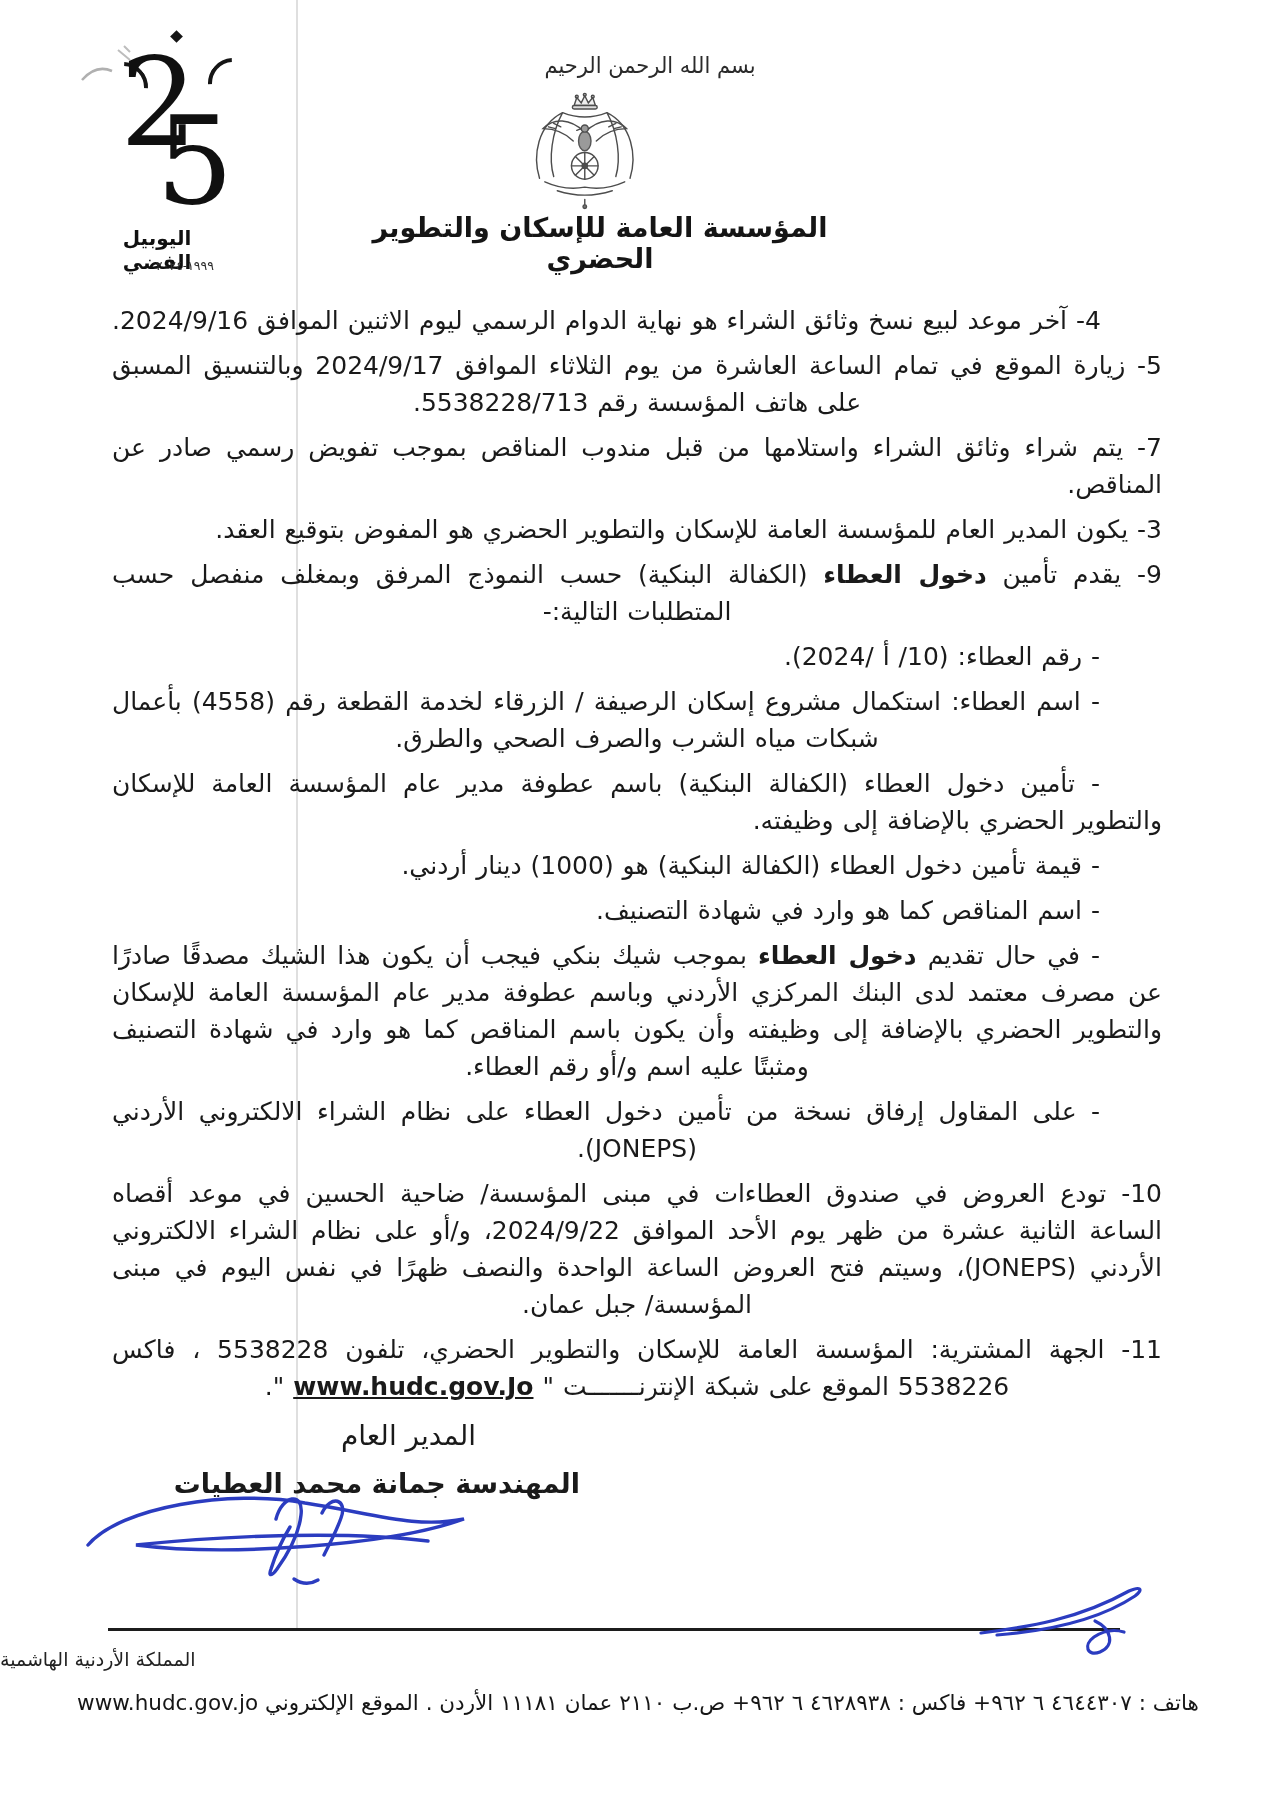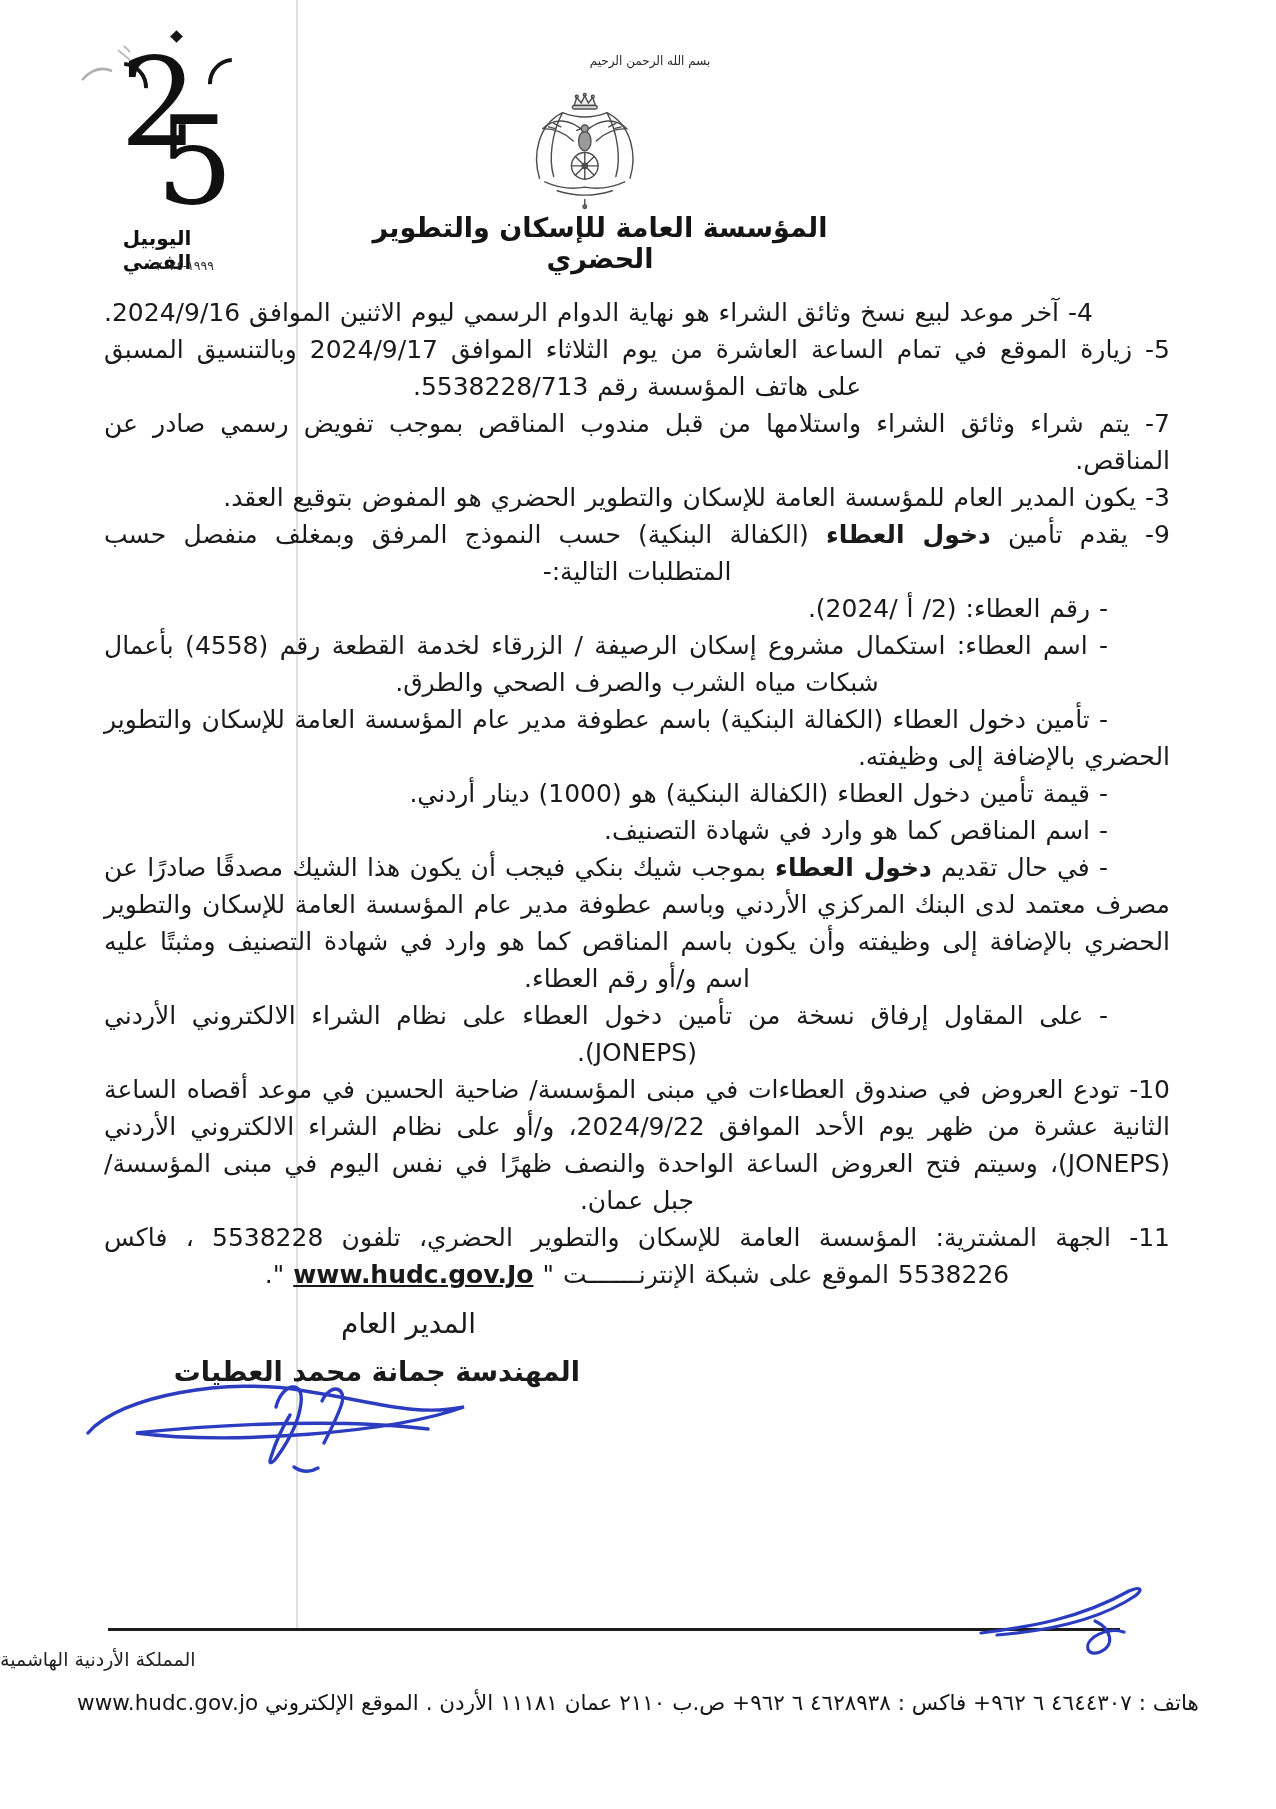--- a/index.html
+++ b/index.html
@@ -26,28 +26,28 @@
     border-color:#151515 transparent transparent transparent;}
   .jarcL{left:2px;top:6px;transform:rotate(48deg);}
   .jarcR{left:112px;top:2px;transform:rotate(-48deg);}
   .jdot{position:absolute;left:76px;top:-24px;width:9px;height:9px;background:#151515;
     transform:rotate(45deg);}
   .jtitle{position:absolute;left:2px;top:170px;width:118px;text-align:center;
     font-size:20px;font-weight:bold;letter-spacing:-1px;}
   .jyears{position:absolute;left:6px;top:202px;width:112px;
     font-size:12.5px;letter-spacing:2px;color:#2c2c2c;}
   .bismillah{position:absolute;left:500px;top:54px;width:300px;text-align:center;
-    font-size:12px;color:#2a2a2a;transform:scaleY(1.05);}
+    font-size:21px;color:#2a2a2a;transform:scaleY(1.05);}
   .emblem{position:absolute;left:498px;top:86px;width:170px;height:126px;}
   .orgname{position:absolute;left:330px;top:212px;width:540px;text-align:center;
     font-size:27px;font-weight:bold;letter-spacing:-1px;color:#151515;}
   .pencil{position:absolute;left:74px;top:42px;}
   
   .bodytext{position:absolute;top:294px;right:106px;left:104px;}
-  .para{margin:0;font-size:25px;line-height:37px;text-align:justify;
+  .para{margin:8px;font-size:25px;line-height:37px;text-align:justify;
     text-align-last:right;word-spacing:1px;}
   .sub{text-indent:62px;}
   .last-left{text-align-last:left;}
   .last-center{text-align-last:center;}
   .b{font-weight:bold;}
   .u{text-decoration:underline;}
   
   .sig-title{margin:14px 694px 16px 0;font-size:28px;font-weight:normal;white-space:nowrap;}
   .sig-name{margin:3px 590px 0 0;font-size:27px;font-weight:bold;white-space:nowrap;}
   .sig-wrap{position:relative;height:108px;}
@@ -111,21 +111,21 @@
   </svg>
 
   <div class="orgname">المؤسسة العامة للإسكان والتطوير الحضري</div>
 
   <div class="bodytext">
     <p class="para last-left"><span>4- آخر موعد لبيع نسخ وثائق الشراء هو نهاية الدوام الرسمي ليوم الاثنين الموافق 2024/9/16.</span></p>
     <p class="para last-center"><span>5- زيارة الموقع في تمام الساعة العاشرة من يوم الثلاثاء الموافق 2024/9/17 وبالتنسيق المسبق على هاتف المؤسسة رقم 5538228/713.</span></p>
     <p class="para"><span>7- يتم شراء وثائق الشراء واستلامها من قبل مندوب المناقص بموجب تفويض رسمي صادر عن المناقص.</span></p>
     <p class="para"><span>3- يكون المدير العام للمؤسسة العامة للإسكان والتطوير الحضري هو المفوض بتوقيع العقد.</span></p>
     <p class="para last-center"><span>9- يقدم تأمين </span><span class="b">دخول العطاء</span><span> (الكفالة البنكية) حسب النموذج المرفق وبمغلف منفصل حسب المتطلبات التالية:-</span></p>
-    <p class="para sub"><span>- رقم العطاء: (2/ أ /2024).</span></p>
+    <p class="para sub"><span>- رقم العطاء: (10/ أ /2024).</span></p>
     <p class="para sub last-center"><span>- اسم العطاء: استكمال مشروع إسكان الرصيفة / الزرقاء لخدمة القطعة رقم (4558) بأعمال شبكات مياه الشرب والصرف الصحي والطرق.</span></p>
     <p class="para sub"><span>- تأمين دخول العطاء (الكفالة البنكية) باسم عطوفة مدير عام المؤسسة العامة للإسكان والتطوير الحضري بالإضافة إلى وظيفته.</span></p>
     <p class="para sub"><span>- قيمة تأمين دخول العطاء (الكفالة البنكية) هو (1000) دينار أردني.</span></p>
     <p class="para sub"><span>- اسم المناقص كما هو وارد في شهادة التصنيف.</span></p>
     <p class="para sub last-center"><span>- في حال تقديم </span><span class="b">دخول العطاء</span><span> بموجب شيك بنكي فيجب أن يكون هذا الشيك مصدقًا صادرًا عن مصرف معتمد لدى البنك المركزي الأردني وباسم عطوفة مدير عام المؤسسة العامة للإسكان والتطوير الحضري بالإضافة إلى وظيفته وأن يكون باسم المناقص كما هو وارد في شهادة التصنيف ومثبتًا عليه اسم و/أو رقم العطاء.</span></p>
     <p class="para sub last-center"><span>- على المقاول إرفاق نسخة من تأمين دخول العطاء على نظام الشراء الالكتروني الأردني (JONEPS).</span></p>
     <p class="para last-center"><span>10- تودع العروض في صندوق العطاءات في مبنى المؤسسة/ ضاحية الحسين في موعد أقصاه الساعة الثانية عشرة من ظهر يوم الأحد الموافق 2024/9/22، و/أو على نظام الشراء الالكتروني الأردني (JONEPS)، وسيتم فتح العروض الساعة الواحدة والنصف ظهرًا في نفس اليوم في مبنى المؤسسة/ جبل عمان.</span></p>
     <p class="para last-center"><span>11- الجهة المشترية: المؤسسة العامة للإسكان والتطوير الحضري، تلفون 5538228 ، فاكس 5538226 الموقع على شبكة الإنترنـــــــت " </span><span class="b u">www.hudc.gov.Jo</span><span> ".</span></p>
 
     <div class="sig-title">المدير العام</div>

